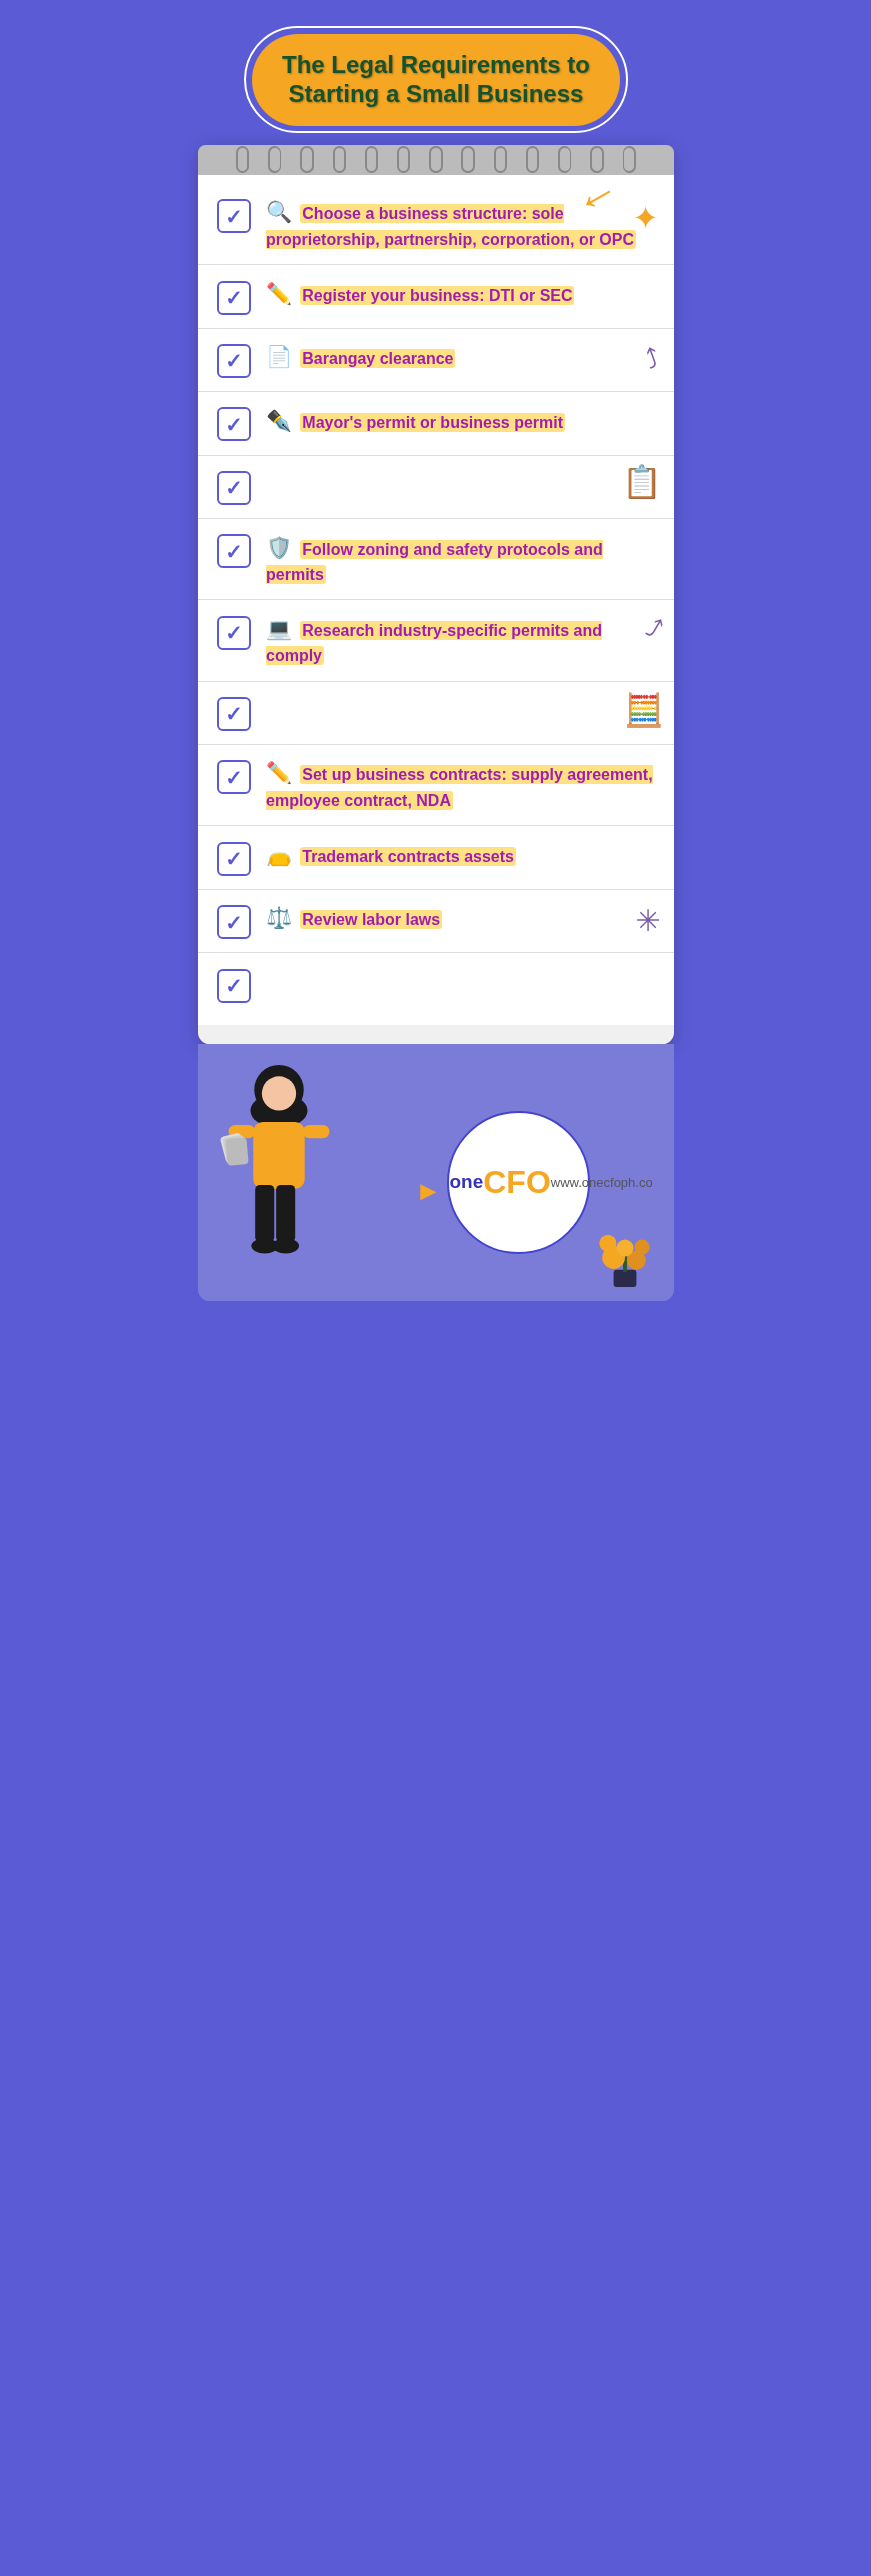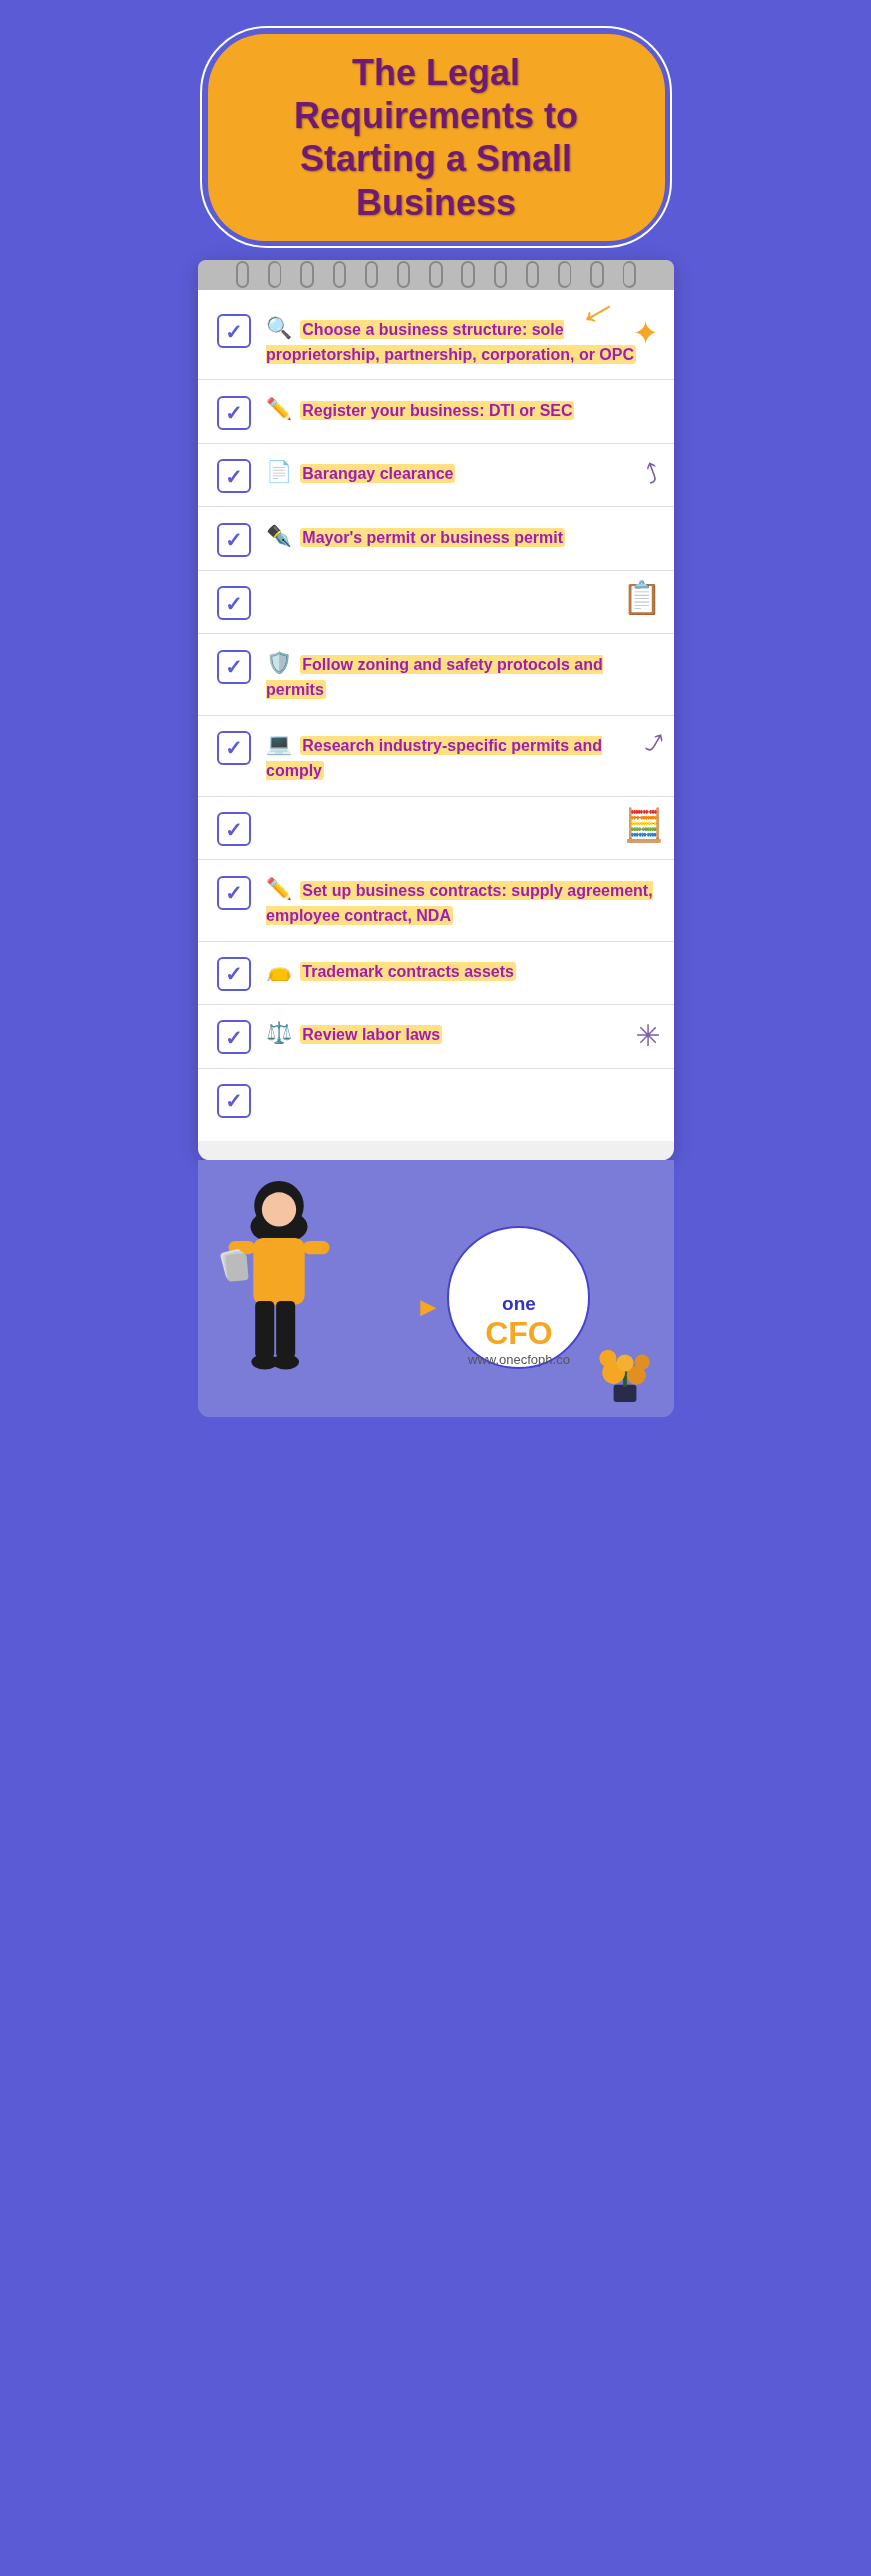--- a/index.html
+++ b/index.html
@@ -31,22 +31,22 @@
     }
     .title-oval::after {
       content: '';
       position: absolute;
       inset: -7.6px;
       border-radius: 67px;
       border: 2.9px solid white;
       pointer-events: none;
     }
     .title-text {
-      color: #701a75;
-      font-size: 36px;
+      color: #14532d;
+      font-size: 24px;
       font-weight: 900;
       line-height: 1.2;
       text-shadow: 1px 1px 1.9px rgba(0,0,0,0.3);
     }
     .notebook {
       background: #f0f0f0;
       border-radius: 11.4px;
       margin: 0 9.5px;
       padding-bottom: 19px;
       position: relative;
@@ -157,23 +157,23 @@
       position: relative;
       overflow: hidden;
     }
     
     .logo-bubble {
       background: white;
       border-radius: 50%;
       width: 143px;
       height: 143px;
       display: flex;
-      flex-direction: column;
+      flex-direction: row;
       align-items: center;
-      justify-content: flex-end;
+      justify-content: flex-start;
       border: 2.9px solid #4444cc;
       margin-bottom: 19px;
     }
     .notebook-inner {
       background: white;
       margin: 0 0;
     }
   </style>
 </head>
 <body>

